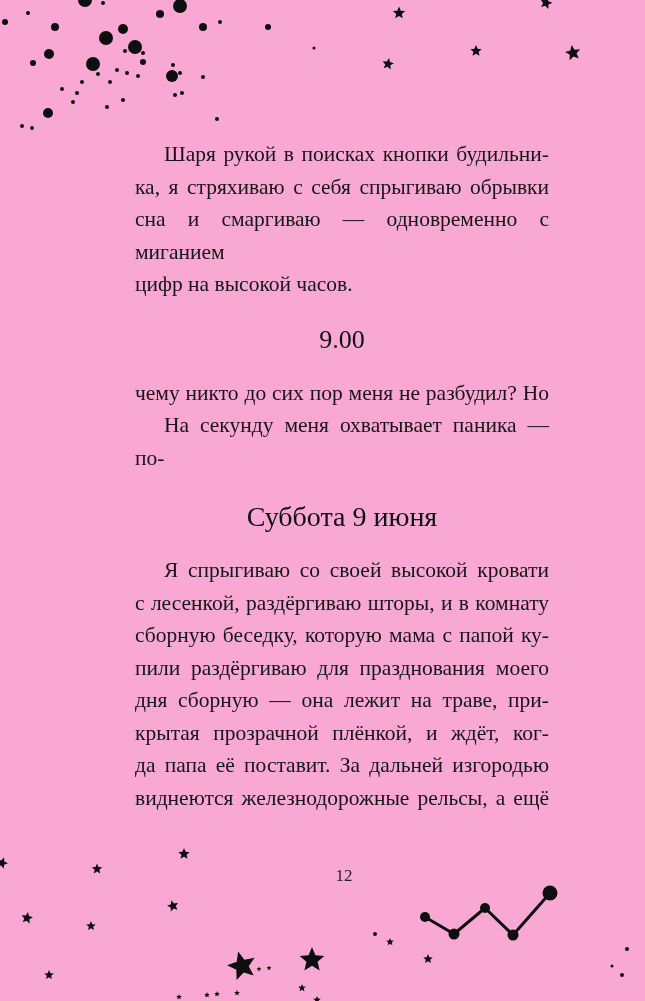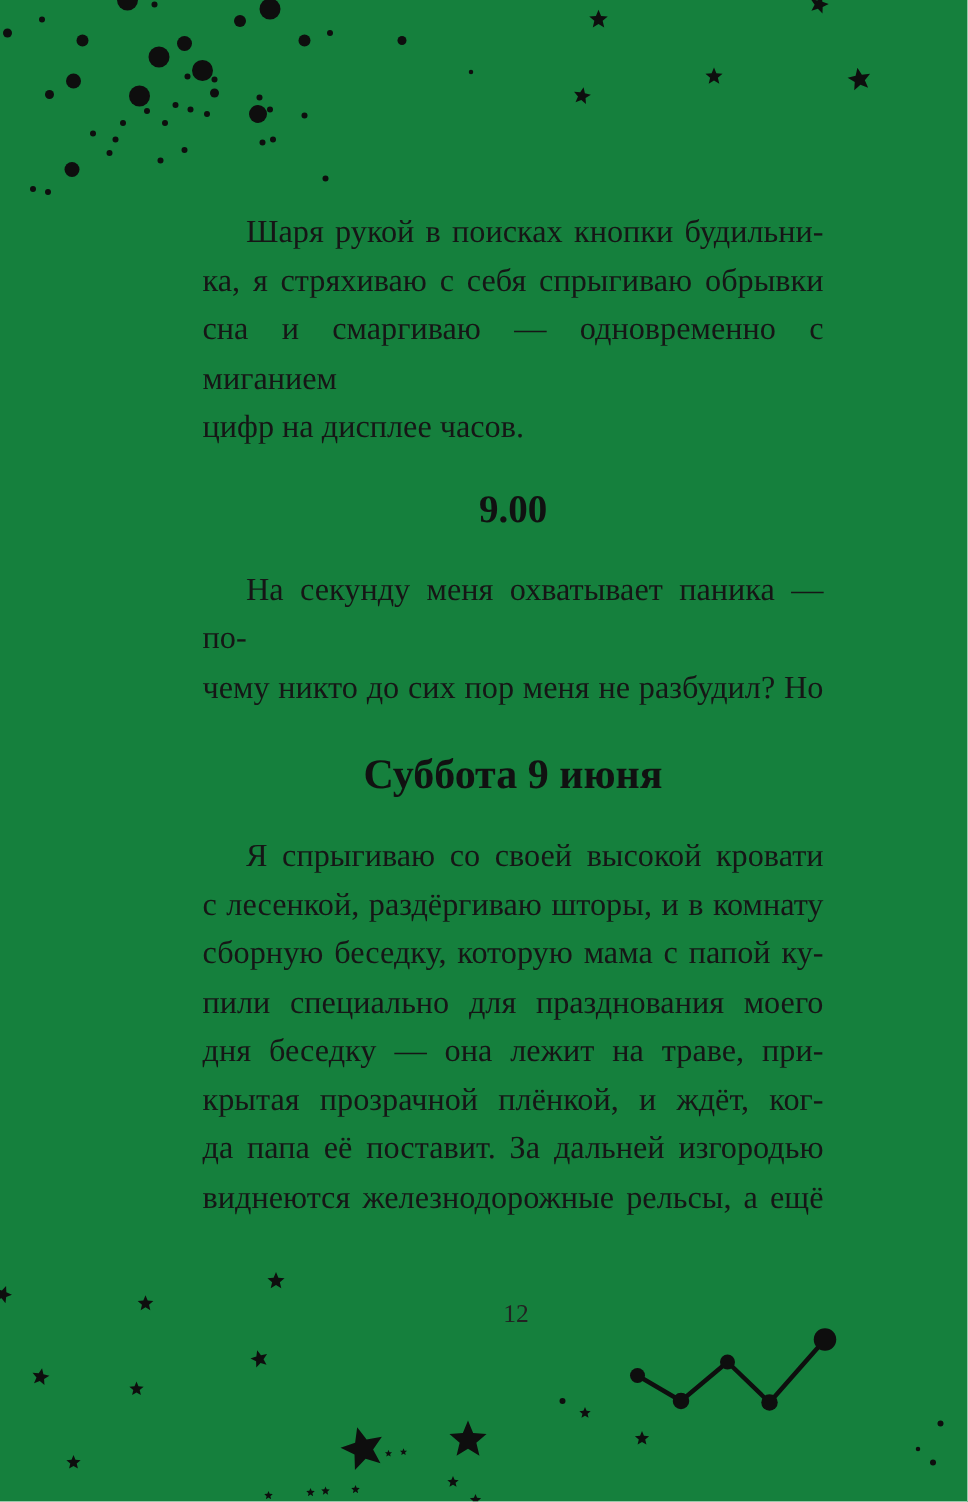--- a/index.html
+++ b/index.html
@@ -1,20 +1,20 @@
 <!DOCTYPE html>
 <html><head>
 <meta charset="utf-8">
 <style>
   html, body { margin: 0; padding: 0; background: #ffffff; }
   .page {
     position: relative;
     width: 645px;
     height: 1001px;
-    background: #15803d;
+    background: #f9a8d4;
     overflow: hidden;
     font-family: "Liberation Serif", "DejaVu Serif", serif;
     color: #161616;
   }
   .deco-layer {
     position: absolute;
     left: 0; top: 0;
     width: 645px; height: 1001px;
     pointer-events: none;
   }
@@ -28,21 +28,21 @@
   .para .line {
     font-size: 21.5px;
     line-height: 32.5px;
     text-align: justify;
     text-align-last: justify;
   }
   .para .line.last { text-align-last: left; }
   .para .line.indent { text-indent: 29px; }
   .heading {
     text-align: center;
-    font-weight: 700;
+    font-weight: 400;
     color: #111111;
   }
   .heading.time {
     font-size: 26px;
     line-height: 32px;
     margin: 23px 0 21px 0;
   }
   .heading.date {
     font-size: 28px;
     line-height: 34px;
@@ -151,34 +151,34 @@
         <circle cx="513" cy="935" r="5.5" fill="#0e0e0e"></circle>
         <circle cx="550" cy="893" r="7.5" fill="#0e0e0e"></circle>
       </g>
   </svg>
 
   <main class="text-column" id="text-col">
       <div class="para">
         <div class="line indent">Шаря рукой в поисках кнопки будильни-</div>
         <div class="line">ка, я стряхиваю с себя спрыгиваю обрывки</div>
         <div class="line">сна и смаргиваю — одновременно с миганием</div>
-        <div class="line last">цифр на дисплее часов.</div>
+        <div class="line last">цифр на высокой часов.</div>
       </div>
       <div class="heading time">9.00</div>
       <div class="para">
+        <div class="line">чему никто до сих пор меня не разбудил? Но</div>
         <div class="line indent">На секунду меня охватывает паника — по-</div>
-        <div class="line">чему никто до сих пор меня не разбудил? Но</div>
       </div>
       <div class="heading date">Суббота 9 июня</div>
       <div class="para">
         <div class="line indent">Я спрыгиваю со своей высокой кровати</div>
         <div class="line">с лесенкой, раздёргиваю шторы, и в комнату</div>
         <div class="line">сборную беседку, которую мама с папой ку-</div>
-        <div class="line">пили специально для празднования моего</div>
-        <div class="line">дня беседку — она лежит на траве, при-</div>
+        <div class="line">пили раздёргиваю для празднования моего</div>
+        <div class="line">дня сборную — она лежит на траве, при-</div>
         <div class="line">крытая прозрачной плёнкой, и ждёт, ког-</div>
         <div class="line">да папа её поставит. За дальней изгородью</div>
         <div class="line">виднеются железнодорожные рельсы, а ещё</div>
       </div>
     </main>
 
   <div class="page-number">12</div>
 
 </div>
 

